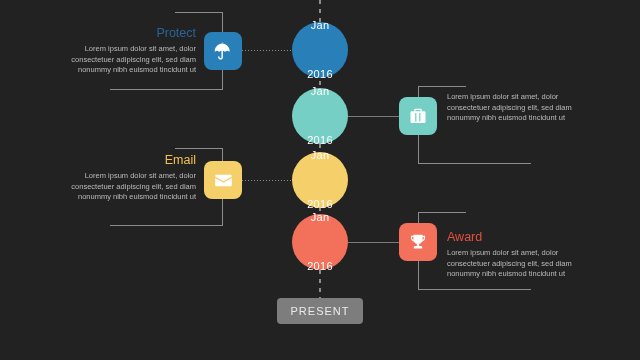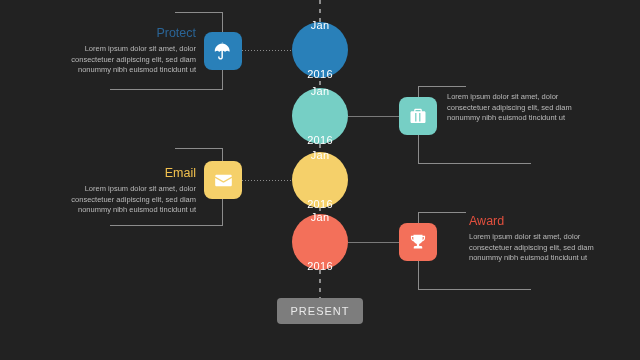--- a/index.html
+++ b/index.html
@@ -120,40 +120,40 @@
 
   <div class="tile t3" style="left:204px;top:161px;">
     <span>
       <svg width="21" height="21" viewBox="0 0 24 24" fill="#ffffff">
         <path d="M4 5.5h16c.8 0 1.5.7 1.5 1.5v.3l-9.5 5.6L2.5 7.3V7c0-.8.7-1.5 1.5-1.5z"></path>
         <path d="M2.5 9.1l8.9 5.3c.4.2.8.2 1.2 0l8.9-5.3V17c0 .8-.7 1.5-1.5 1.5H4c-.8 0-1.5-.7-1.5-1.5V9.1z"></path>
       </svg>
     </span>
   </div>
 
-  <div class="block left" style="left:48px;top:166px;">
+  <div class="block left" style="left:48px;top:153px;">
     <div class="ttl" style="color: rgb(242, 193, 78);">Email</div>
     <div class="body">Lorem ipsum dolor sit amet, dolor consectetuer adipiscing elit, sed diam nonummy nibh euismod tincidunt ut</div>
   </div>
 
   <div class="br-v" style="left:418px;top:212px;height:78px;"></div>
   <div class="br-h" style="left:418px;top:212px;width:48px;"></div>
   <div class="br-h" style="left:418px;top:289px;width:113px;"></div>
 
   <div class="conn-solid" style="left:348px;top:242px;width:52px;"></div>
 
   <div class="tile t4" style="left:399px;top:223px;">
     <span>
       <svg width="20" height="20" viewBox="0 0 24 24" fill="#ffffff">
         <path d="M6.6 3.4h10.8v1.1h3.1v2.8c0 2.1-1.5 3.8-3.5 4.1-.7 1.5-2 2.6-3.6 2.9v2.6h2.1c.9 0 1.6.7 1.6 1.6v1.2H6.9v-1.2c0-.9.7-1.6 1.6-1.6h2.1v-2.6c-1.6-.3-2.9-1.4-3.6-2.9-2-.3-3.5-2-3.5-4.1V4.5h3.1V3.4zM4.9 6.1v1.2c0 1 .6 1.9 1.5 2.3V6.1H4.9zm12.6 0v3.5c.9-.4 1.5-1.3 1.5-2.3V6.1h-1.5z"></path>
       </svg>
     </span>
   </div>
 
-  <div class="block right" style="left:447px;top:214px;margin-left:22px;">
+  <div class="block right" style="left:447px;top:230px;">
     <div class="ttl" style="color: rgb(227, 80, 62);">Award</div>
     <div class="body">Lorem ipsum dolor sit amet, dolor consectetuer adipiscing elit, sed diam nonummy nibh euismod tincidunt ut</div>
   </div>
 
   <div class="node c1" style="left:292px;top:22px;">
     <span>Jan</span>
     <span>2016</span>
   </div>
   <div class="node c2" style="left:292px;top:88px;">
     <span>Jan</span>

